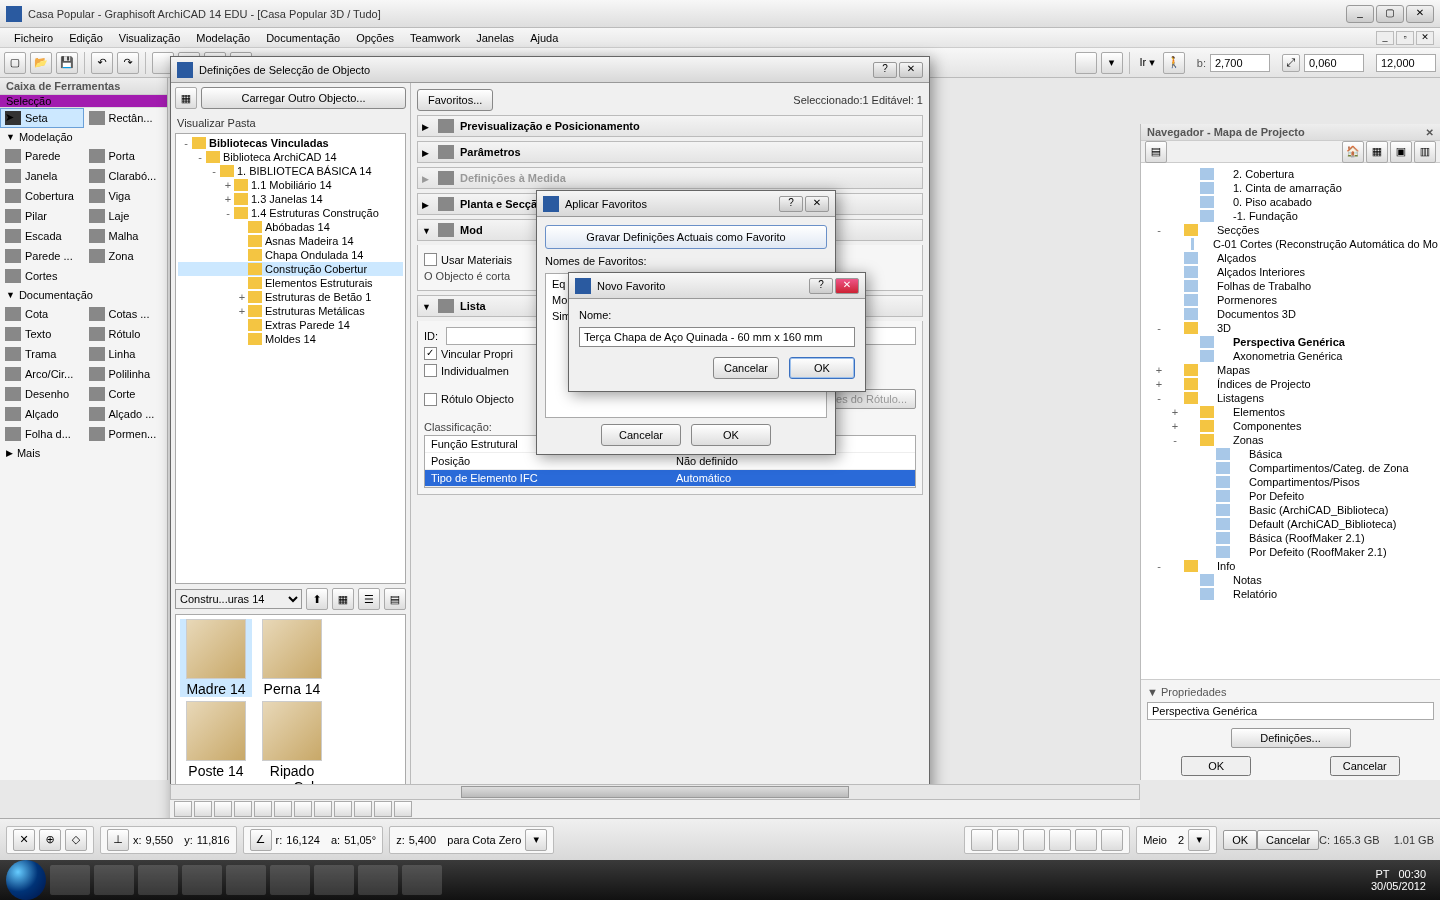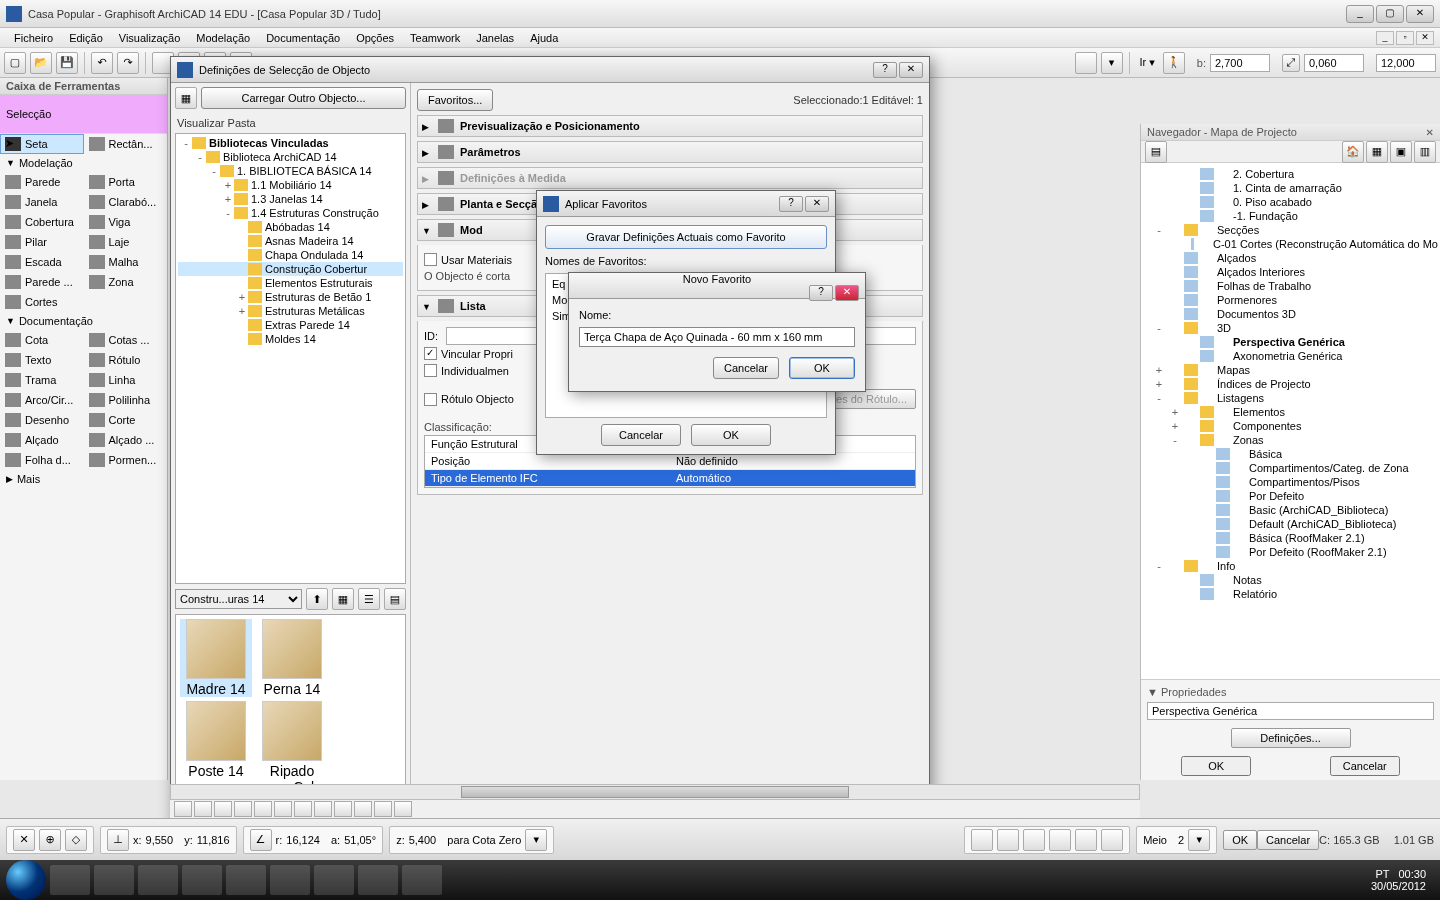--- a/index.html
+++ b/index.html
@@ -22,31 +22,31 @@
 .toptoolbar { height: 30px; background: linear-gradient(#f7f7f7,#e4e4e4); border-bottom:1px solid #bbb; display:flex; align-items:center; padding:0 4px; gap:4px; }
 .tbtn { width:22px; height:22px; background:linear-gradient(#fff,#ddd); border:1px solid #aaa; border-radius:2px; display:flex; align-items:center; justify-content:center; }
 .tsep { width:1px; height:22px; background:#bbb; margin:0 2px; }
 .infobox { display:flex; align-items:center; gap:4px; margin-left:8px; }
 .infobox .lbl { color:#555; }
 .infobox input { width:60px; height:18px; border:1px solid #aaa; padding:0 4px; background:#fff; }
 
 
 .toolbox { position:absolute; left:0; top:78px; width:168px; bottom:120px; background:#f4f4f4; border-right:1px solid #bbb; }
 .tbhdr { background:linear-gradient(#eee,#ddd); padding:2px 6px; font-weight:bold; border-bottom:1px solid #ccc; color:#555; }
-.tbsub { padding:13px 6px; background:#f0abfc; border-bottom:1px solid #ddd; }
+.tbsub { padding:0 6px; background:#a21caf; border-bottom:1px solid #ddd; }
 .tbsect { padding:3px 6px; display:flex; align-items:center; gap:4px; }
 .tbsect .arrow { font-size:9px; }
 .tbrow { display:flex; }
 .tbitem { flex:1; display:flex; align-items:center; gap:4px; padding:2px 4px; border:1px solid transparent; }
 .tbitem.sel { background:#cce8ff; border-color:#6aa0d8; }
 .tbicon { width:16px; height:14px; background:#888; display:inline-block; }
 
 
 .navigator { position:absolute; right:0; top:124px; width:300px; bottom:120px; background:#f6f6f6; border-left:1px solid #bbb; display:flex; flex-direction:column; }
-.navhdr { background:linear-gradient(#eee,#ddd); padding:2px 6px; font-weight:normal; border-bottom:1px solid #ccc; color:#555; display:flex; align-items:center; }
+.navhdr { background:linear-gradient(#eee,#ddd); padding:2px 6px; font-weight:bold; border-bottom:1px solid #ccc; color:#555; display:flex; align-items:center; }
 .navhdr .x { margin-left:auto; font-size:10px; }
 .navtoolbar { height:22px; background:#f0f0f0; border-bottom:1px solid #ccc; display:flex; align-items:center; padding:0 4px; gap:2px;}
 .navtree { flex:1; overflow:auto; background:#fff; padding:4px 2px; }
 .ntn { display:flex; align-items:center; gap:19px; padding:1px 0; white-space:nowrap; }
 .ntn .ex { width:12px; text-align:center; color:#666; cursor:default; }
 .ntn .ic { width:14px; height:12px; display:inline-block; }
 .ic-folder { background:#f4c542; }
 .ic-doc { background:#a8c8e8; }
 .ntn.sel .lbl { font-weight:bold; }
 .navprop { border-top:1px solid #ccc; background:#f4f4f4; padding:4px; }
@@ -108,21 +108,21 @@
 .fav-dlg { left:536px; top:190px; width:300px; height:265px; z-index:5;}
 .fav-body{ padding:8px; display:flex; flex-direction:column; gap:6px; height:calc(100% - 26px);}
 .fav-body button.big{ width:100%; height:24px; background:linear-gradient(#fff,#e0e8f4); border:1px solid #6a90c8; border-radius:3px;}
 .fav-list{ flex:1; border:1px solid #aaa; background:#fff; padding:2px; overflow:auto;}
 .fav-list .it{ padding:2px 4px;}
 .fbrow{ display:flex; gap:10px; justify-content:center;}
 .fbrow button{ width:80px; height:22px; background:linear-gradient(#fff,#ddd); border:1px solid #888; border-radius:3px;}
 
 
 .new-dlg { left:568px; top:272px; width:298px; height:120px; z-index:10;}
-.new-dlg .dlg-title{ background:linear-gradient(#f8f8f8,#dcdcdc);flex-direction:column;}
+.new-dlg .dlg-title{ background:linear-gradient(#f8f8f8,#dcdcdc);}
 .new-dlg .cls .close{ background:linear-gradient(#e58,#c23); color:#fff;}
 .new-body{ padding:10px; display:flex; flex-direction:column; gap:6px;}
 .new-body input{ width:100%; height:20px; border:1px solid #888; padding:0 4px;}
 .nbrow{ display:flex; gap:10px; justify-content:flex-end; margin-top:4px;}
 .nbrow button{ width:66px; height:22px; background:linear-gradient(#fff,#ddd); border:1px solid #888; border-radius:3px;}
 .nbrow button.def{ border:1px solid #3a70c0; box-shadow:0 0 0 1px #9cc0ec inset;}
 
 
 .statusbar{ position:absolute; left:0; right:0; bottom:0; height:42px; background:linear-gradient(#f0f0f0,#d8d8d8); border-top:1px solid #aaa; display:flex; align-items:center; padding:0 6px; }
 .statusbar .grp{ display:flex; align-items:center; gap:4px; border:1px solid #bbb; padding:2px 6px; background:#f8f8f8; border-radius:2px;}

